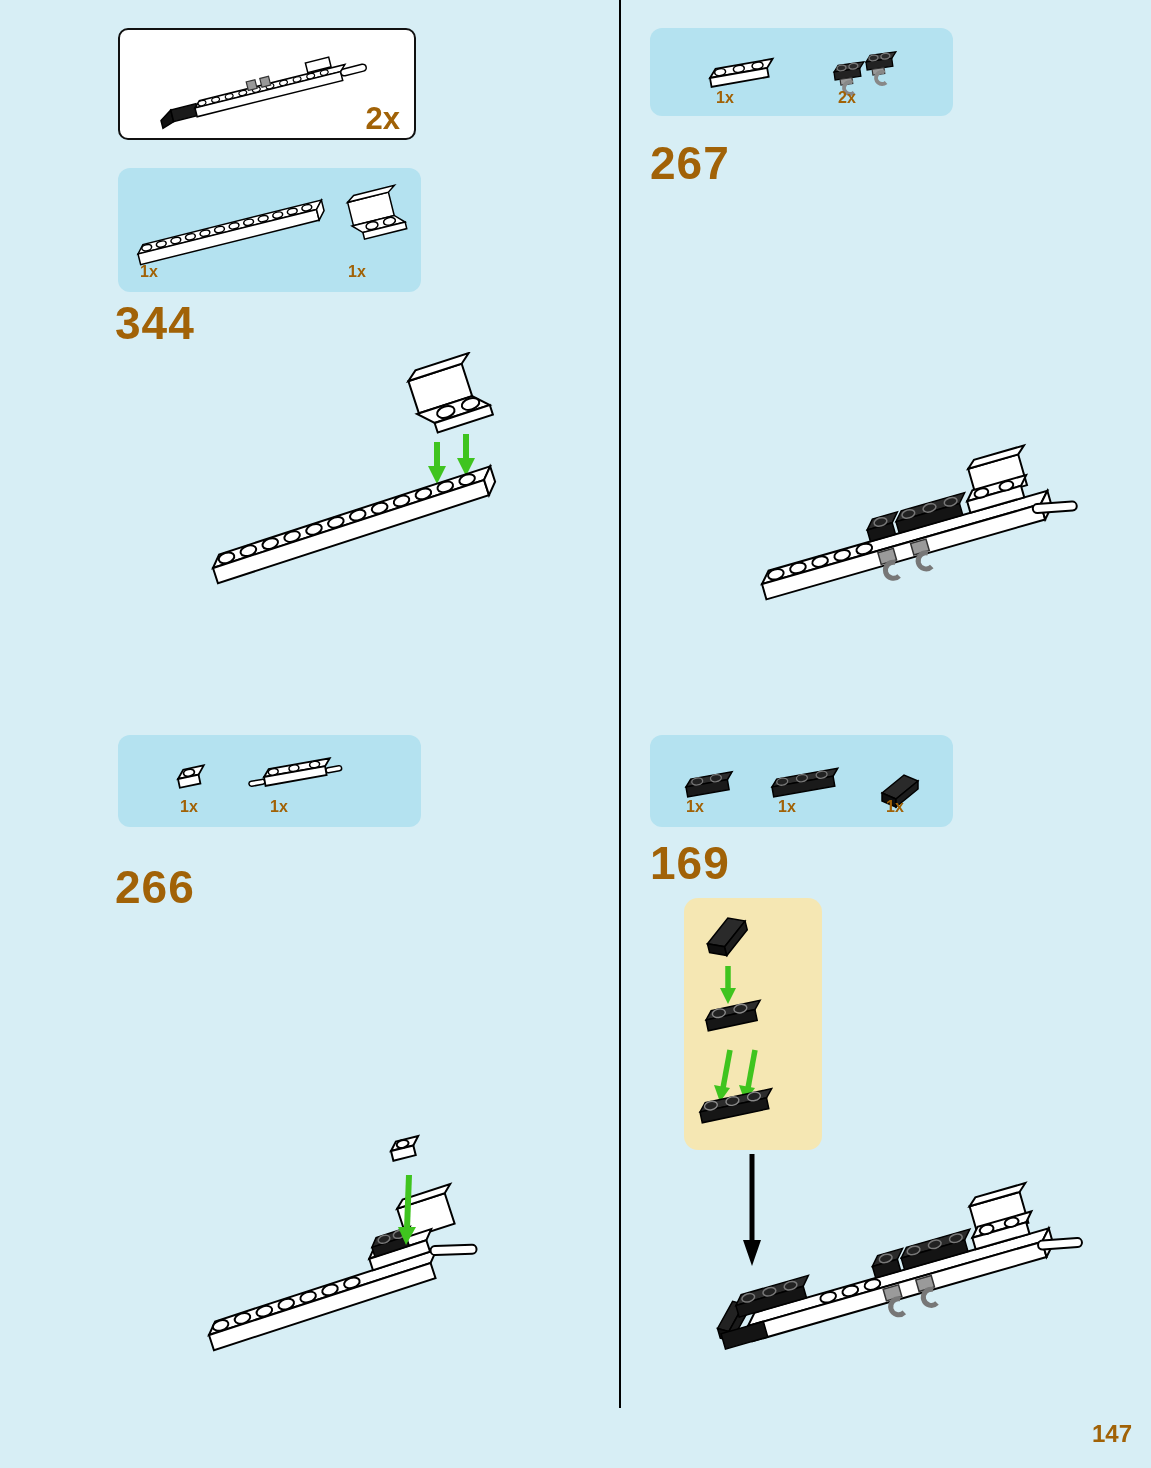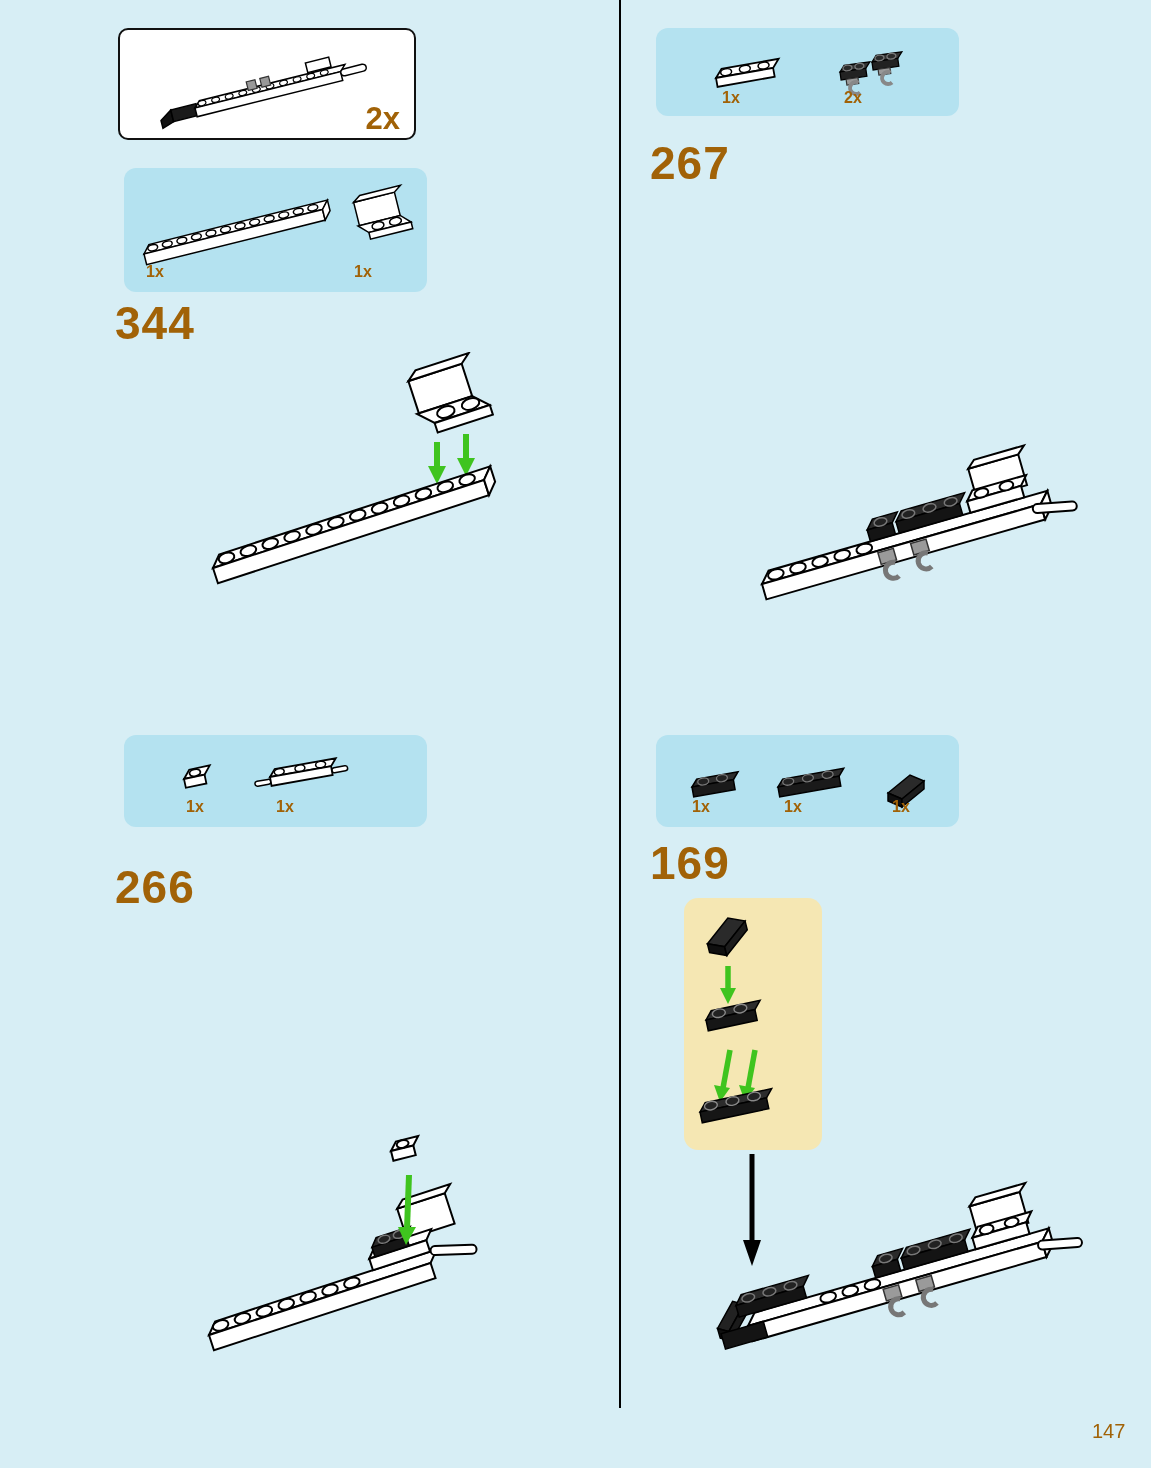--- a/index.html
+++ b/index.html
@@ -4,27 +4,27 @@
 <style>
   * { margin:0; padding:0; box-sizing:border-box; }
   html,body { background:#d7eef5; }
   .page {
     position:relative; width:1151px; height:1468px;
     background:#d7eef5; overflow:hidden;
     font-family:"Liberation Sans", sans-serif; color:#a16207;
   }
   .abs { position:absolute; }
   .white-box { background:#ffffff; border:2px solid #111; border-radius:10px; }
-  .callout { background:#b4e2f0; border-radius:12px;margin-left:6px; }
+  .callout { background:#b4e2f0; border-radius:12px; }
   .inset { background:#f5e7b3; border-radius:14px; }
   .divider { width:2px; background:#000; }
   .step-num { font-size:46px; font-weight:bold; letter-spacing:1px; line-height:1; }
   .qty { font-size:16px; font-weight:bold; line-height:1; }
   .qty-large { font-size:31px; font-weight:bold; line-height:1; }
-  .pagenum { font-size:20px; font-weight:normal; }
+  .pagenum { font-size:24px; font-weight:bold; }
   svg { display:block; }
 </style>
 </head>
 <body>
 
 <div class="page">
 
   <div class="divider abs" style="left:619px;top:0;height:1408px"></div>
 
   <div class="white-box abs" style="left:118px;top:28px;width:298px;height:112px">

